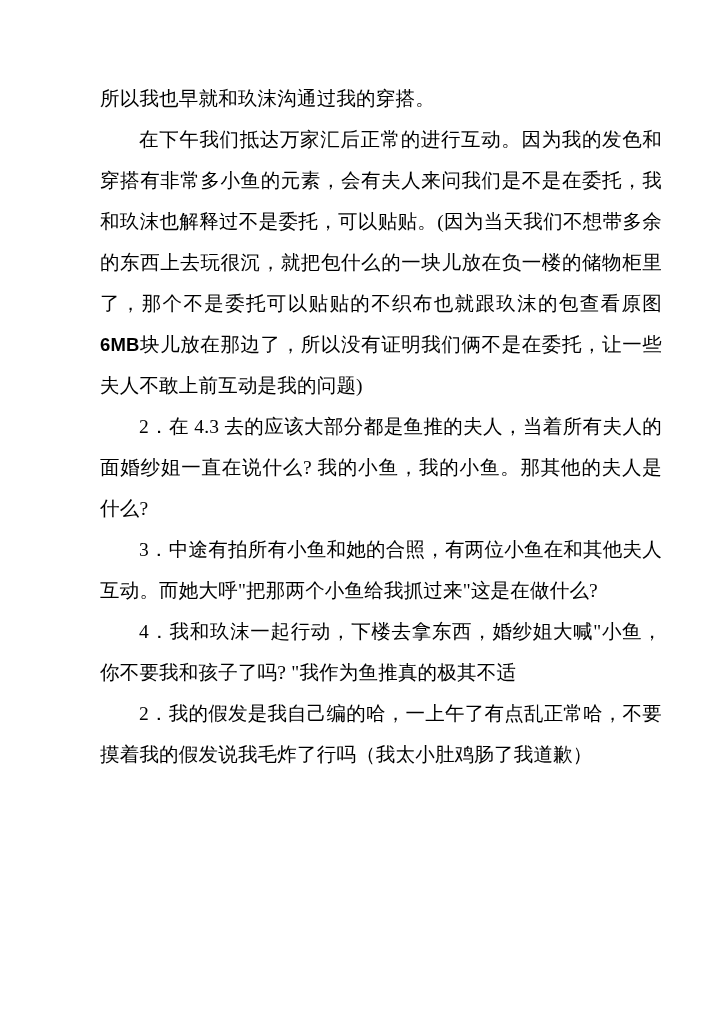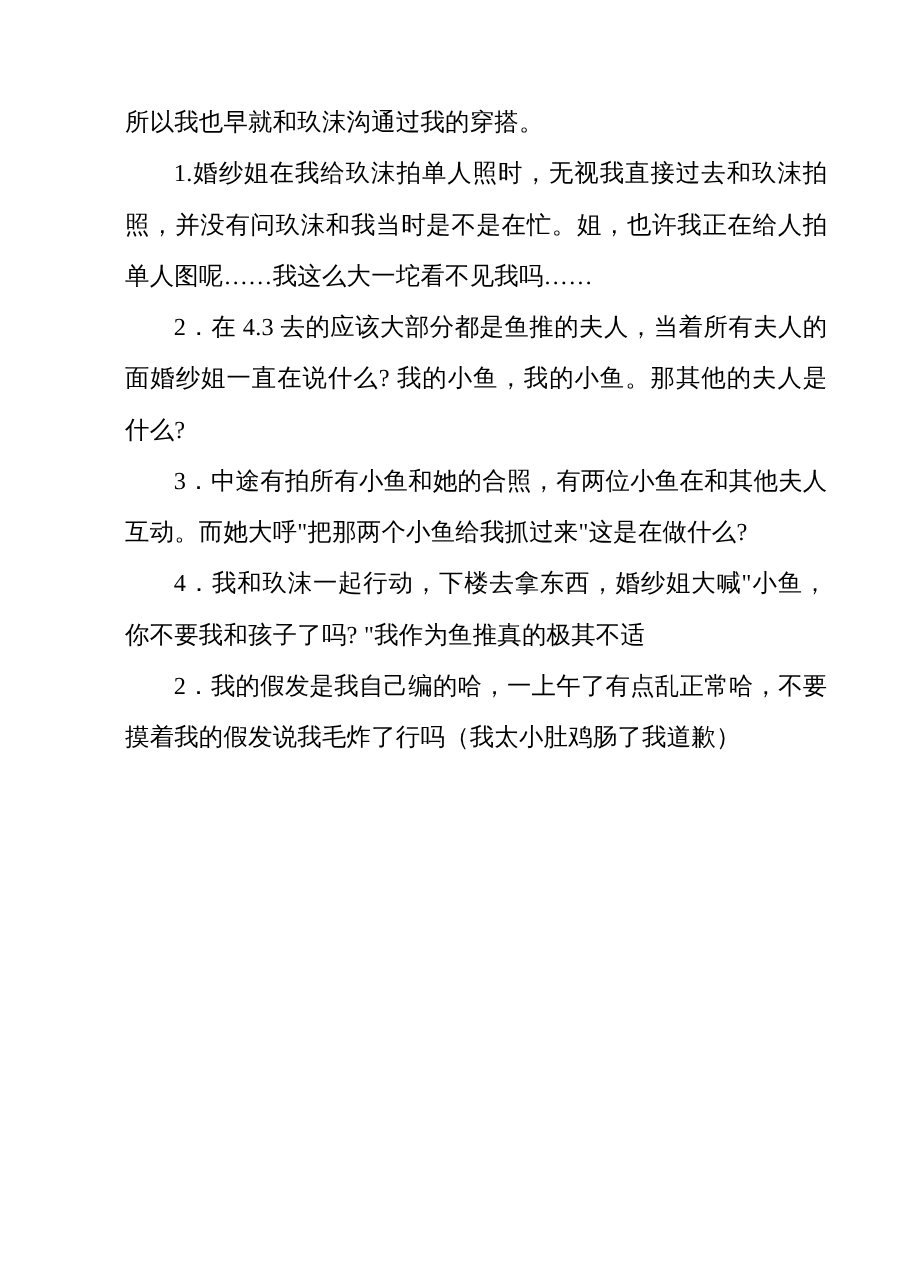--- a/index.html
+++ b/index.html
@@ -47,22 +47,22 @@
   }
 </style>
 </head>
 <body>
 
 <div class="page">
   <div class="doc-body">
 
     <p class="para">所以我也早就和玖沫沟通过我的穿搭。</p>
 
+    <p class="para indent"><span>在下午我们抵达万家汇后正常的进行互动。因为我的发色和穿搭有非常多小鱼的元素，会有夫人来问我们是不是在委托，我和玖沫也解释过不是委托，可以贴贴。(因为当天我们不想带多余的东西上去玩很沉，就把包什么的一块儿放在负一楼的储物柜里了，那个不是委托可以贴贴的不织布也就跟玖沫的包查看原图 </span><span class="bold">6MB</span><span>块儿放在那边了，所以没有证明我们俩不是在委托，让一些夫人不敢上前互动是我的问题)</span></p>
 
-    <p class="para indent">1.婚纱姐在我给玖沫拍单人照时，无视我直接过去和玖沫拍照，并没有问玖沫和我当时是不是在忙。姐，也许我正在给人拍单人图呢……我这么大一坨看不见我吗……</p>
 
     <p class="para indent">2．在 4.3 去的应该大部分都是鱼推的夫人，当着所有夫人的面婚纱姐一直在说什么? 我的小鱼，我的小鱼。那其他的夫人是什么?</p>
 
     <p class="para indent">3．中途有拍所有小鱼和她的合照，有两位小鱼在和其他夫人互动。而她大呼"把那两个小鱼给我抓过来"这是在做什么?</p>
 
     <p class="para indent">4．我和玖沫一起行动，下楼去拿东西，婚纱姐大喊"小鱼，你不要我和孩子了吗? "我作为鱼推真的极其不适</p>
 
     <p class="para indent">2．我的假发是我自己编的哈，一上午了有点乱正常哈，不要摸着我的假发说我毛炸了行吗（我太小肚鸡肠了我道歉）</p>
 
 

